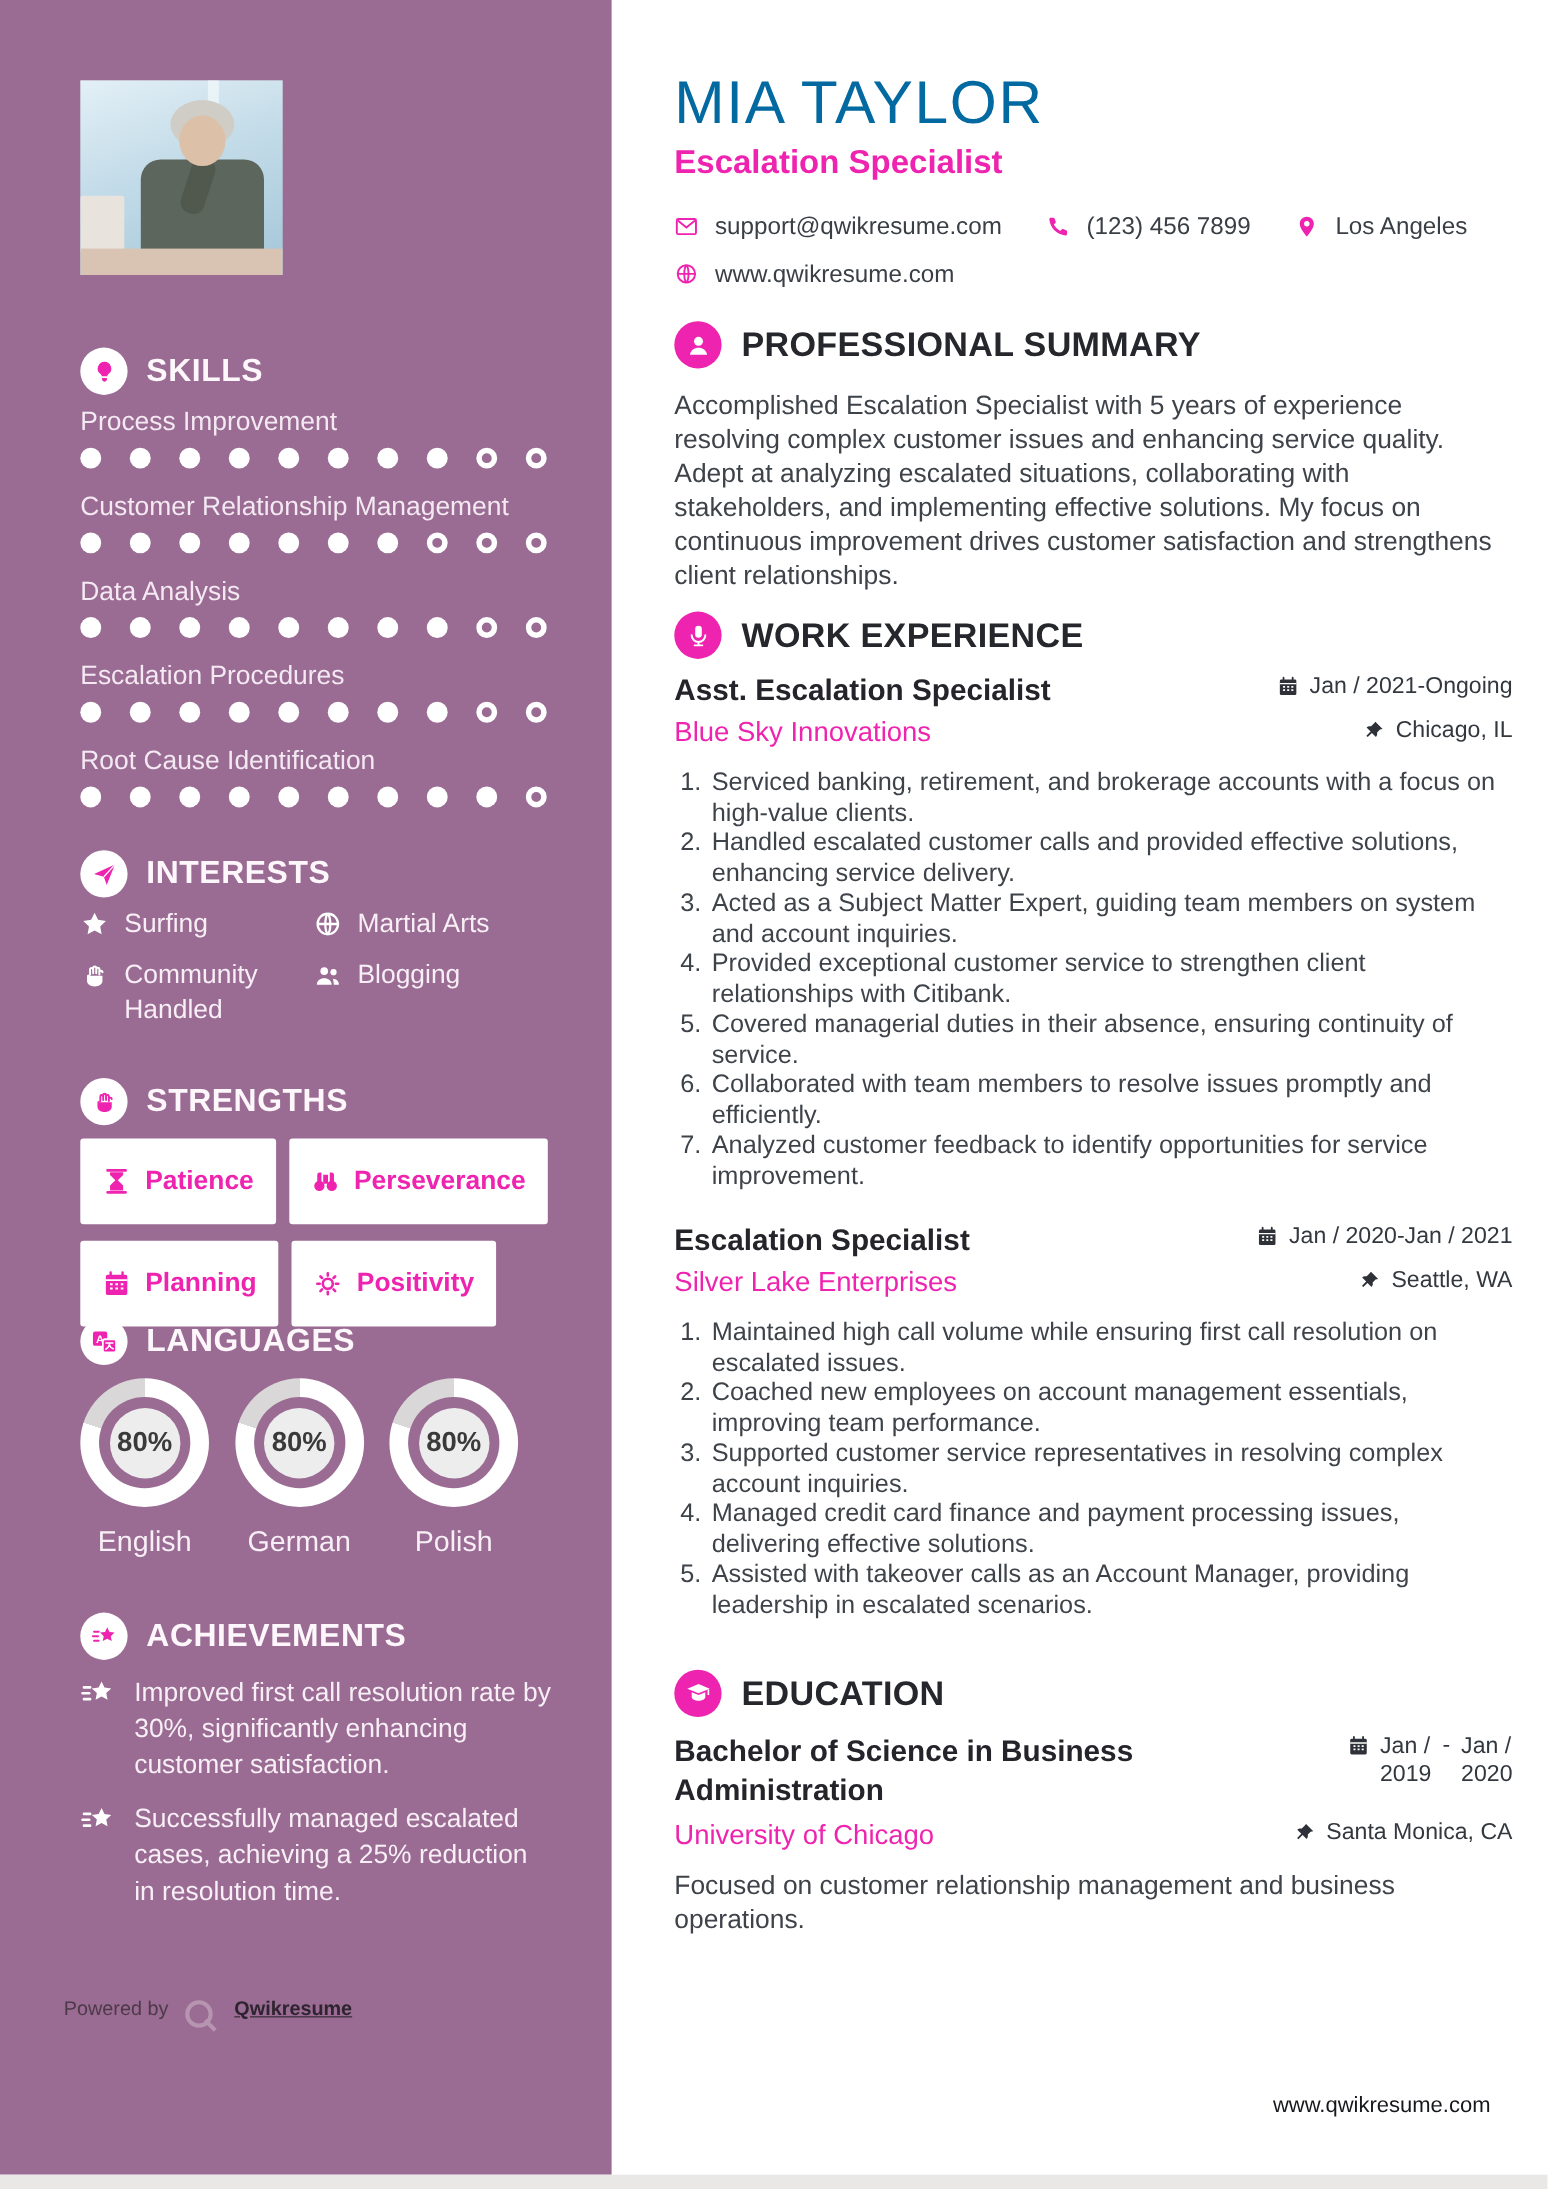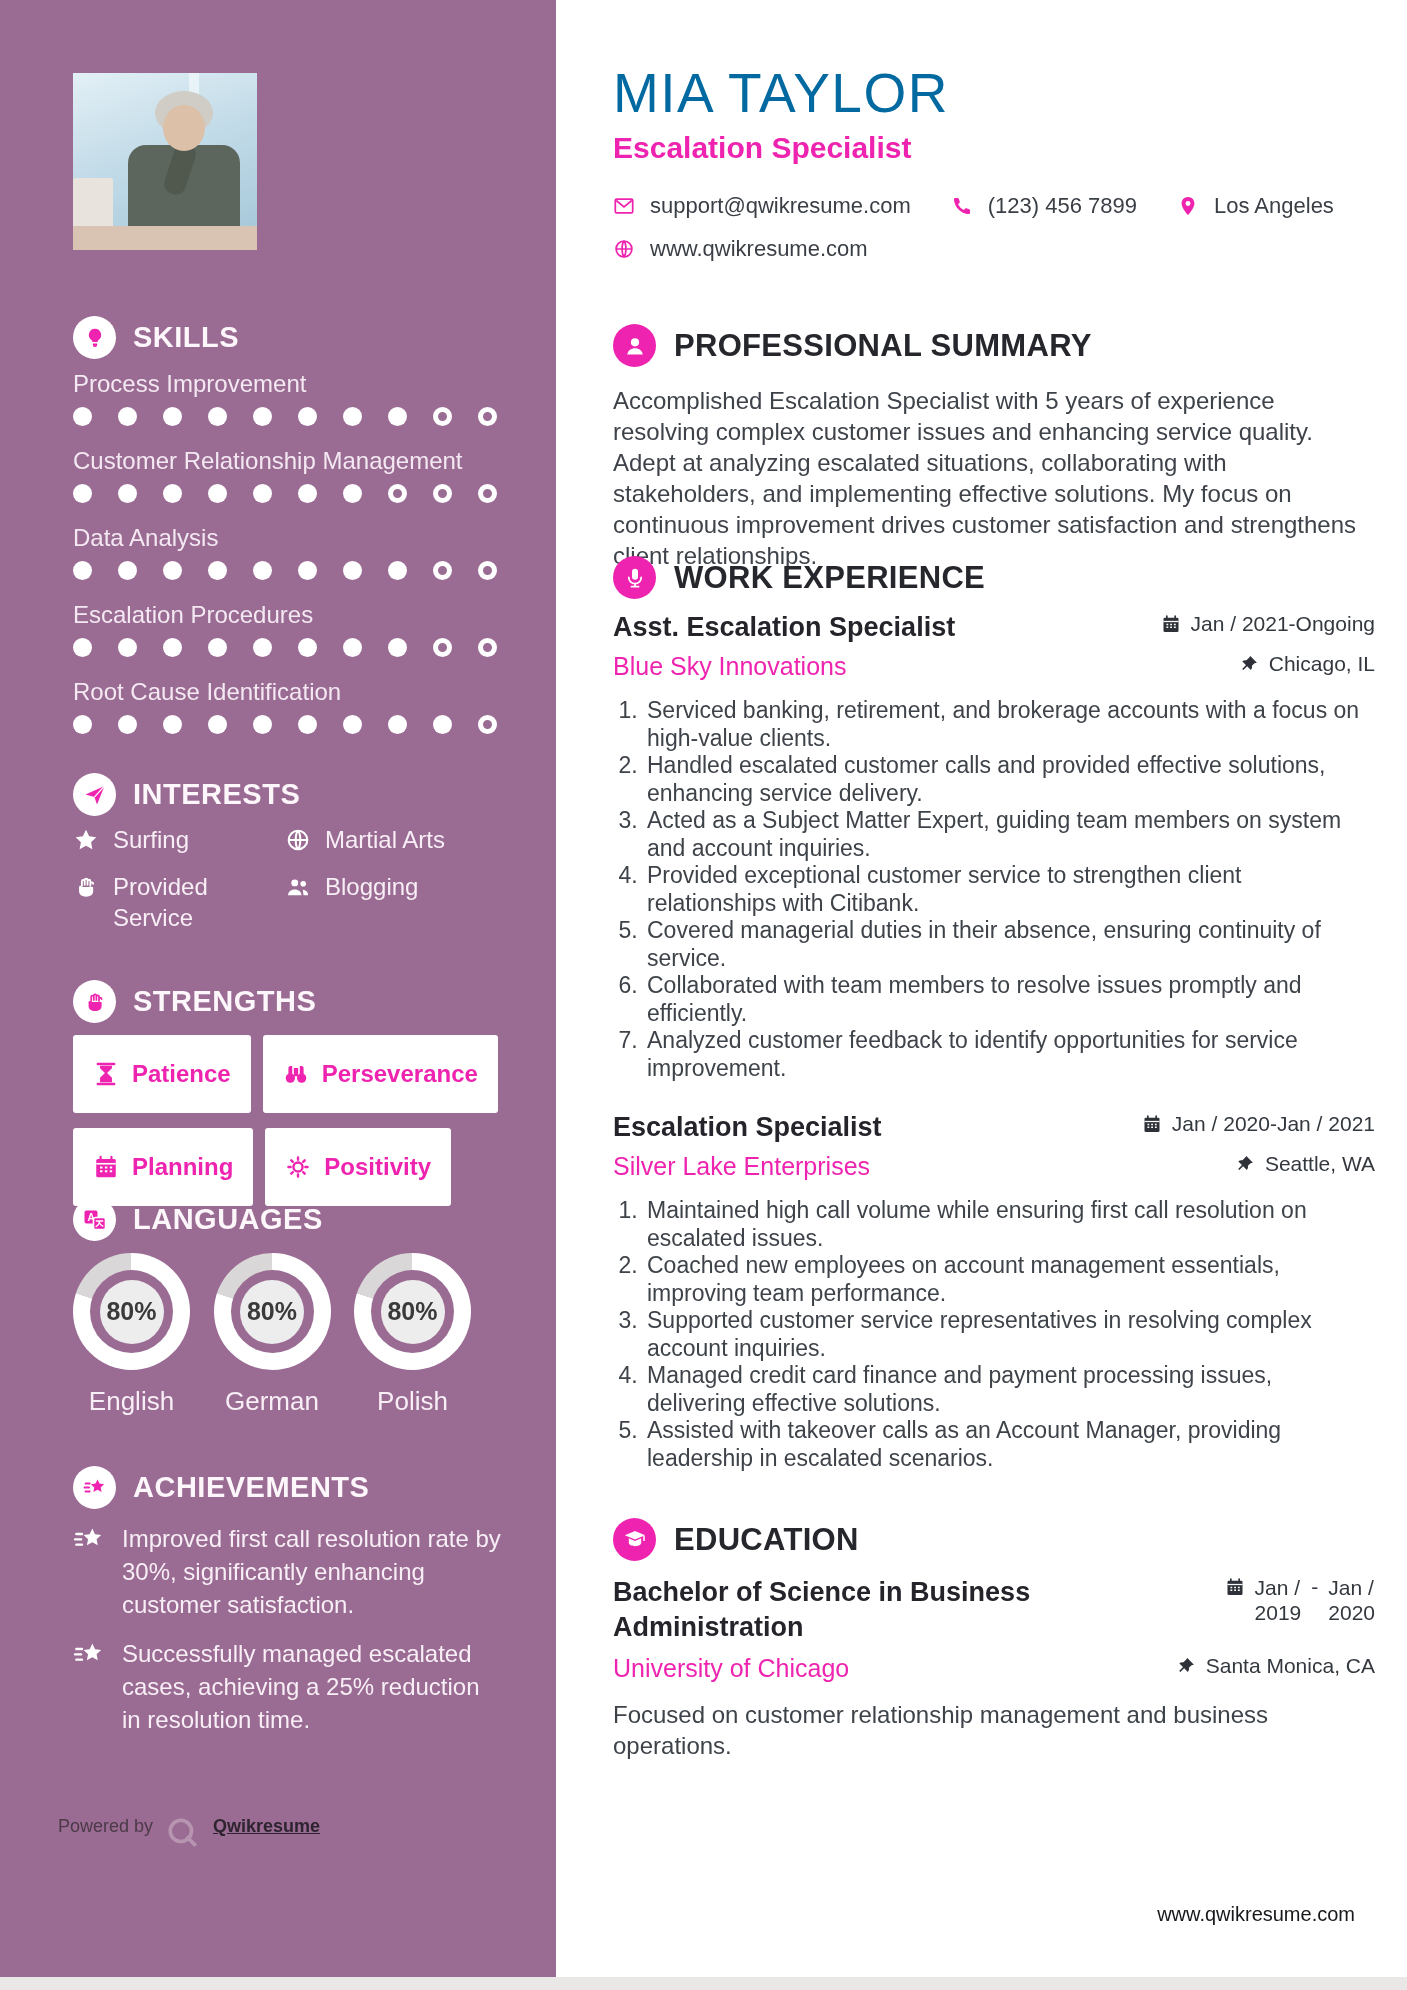--- a/index.html
+++ b/index.html
@@ -222,21 +222,21 @@
               <path d="M3.4 12h17.2M12 3.4c2.8 3.2 2.8 14 0 17.2M12 3.4c-2.8 3.2-2.8 14 0 17.2"></path>
             </svg></span>
           <span class="int-label">Martial Arts</span>
         </div>
         <div class="int-item">
           <span class="ic"><svg viewBox="0 0 24 24" fill="currentColor">
               <path d="M8.2 11V6.8a1.3 1.3 0 012.6 0V10M10.8 10V5.6a1.3 1.3 0 012.6 0V10M13.4 10V6.6a1.3 1.3 0 012.6 0V11M16 11V9.1a1.3 1.3 0 012.6 0" stroke="currentColor" stroke-width="1.7" fill="none" stroke-linecap="round"></path>
               <path d="M5.6 12.2a1.3 1.3 0 012.6 0z"></path>
               <path d="M5.6 12h13v4.2c0 2.7-2.6 4.8-6.5 4.8s-6.5-2.1-6.5-4.8z"></path>
             </svg></span>
-          <span class="int-label">Provided Service</span>
+          <span class="int-label">Community Handled</span>
         </div>
         <div class="int-item">
           <span class="ic"><svg viewBox="0 0 24 24" fill="currentColor">
               <circle cx="9" cy="8.2" r="3.2"></circle>
               <path d="M2.8 19.5c0-3.2 2.7-5.3 6.2-5.3s6.2 2.1 6.2 5.3z"></path>
               <circle cx="16.8" cy="9" r="2.6"></circle>
               <path d="M16.4 14.6c2.8.2 4.9 2 4.9 4.9h-4.2z"></path>
             </svg></span>
           <span class="int-label">Blogging</span>
         </div>
@@ -390,21 +390,21 @@
   </div>
   <div class="c2">
     <span class="ic"><svg viewBox="0 0 24 24" fill="none" stroke="currentColor" stroke-width="1.9">
           <circle cx="12" cy="12" r="8.6"></circle>
           <path d="M3.4 12h17.2M12 3.4c2.8 3.2 2.8 14 0 17.2M12 3.4c-2.8 3.2-2.8 14 0 17.2"></path>
         </svg></span>
     <span>www.qwikresume.com</span>
   </div>
 </div>
 
-<div class="msec" style="top:324px">
+<div class="msec" style="top:292px">
   <div class="shead">
     <span class="circle main-circle">
         <svg viewBox="0 0 24 24" fill="currentColor">
           <circle cx="12" cy="8.3" r="4.1"></circle>
           <path d="M4.2 20.5c.8-4.1 3.9-6.3 7.8-6.3s7 2.2 7.8 6.3z"></path>
         </svg>
       </span>
     <h2>PROFESSIONAL SUMMARY</h2>
   </div>
   <div class="summary-text">Accomplished Escalation Specialist with 5 years of experience resolving complex customer issues and enhancing service quality. Adept at analyzing escalated situations, collaborating with stakeholders, and implementing effective solutions. My focus on continuous improvement drives customer satisfaction and strengthens client relationships.</div>

